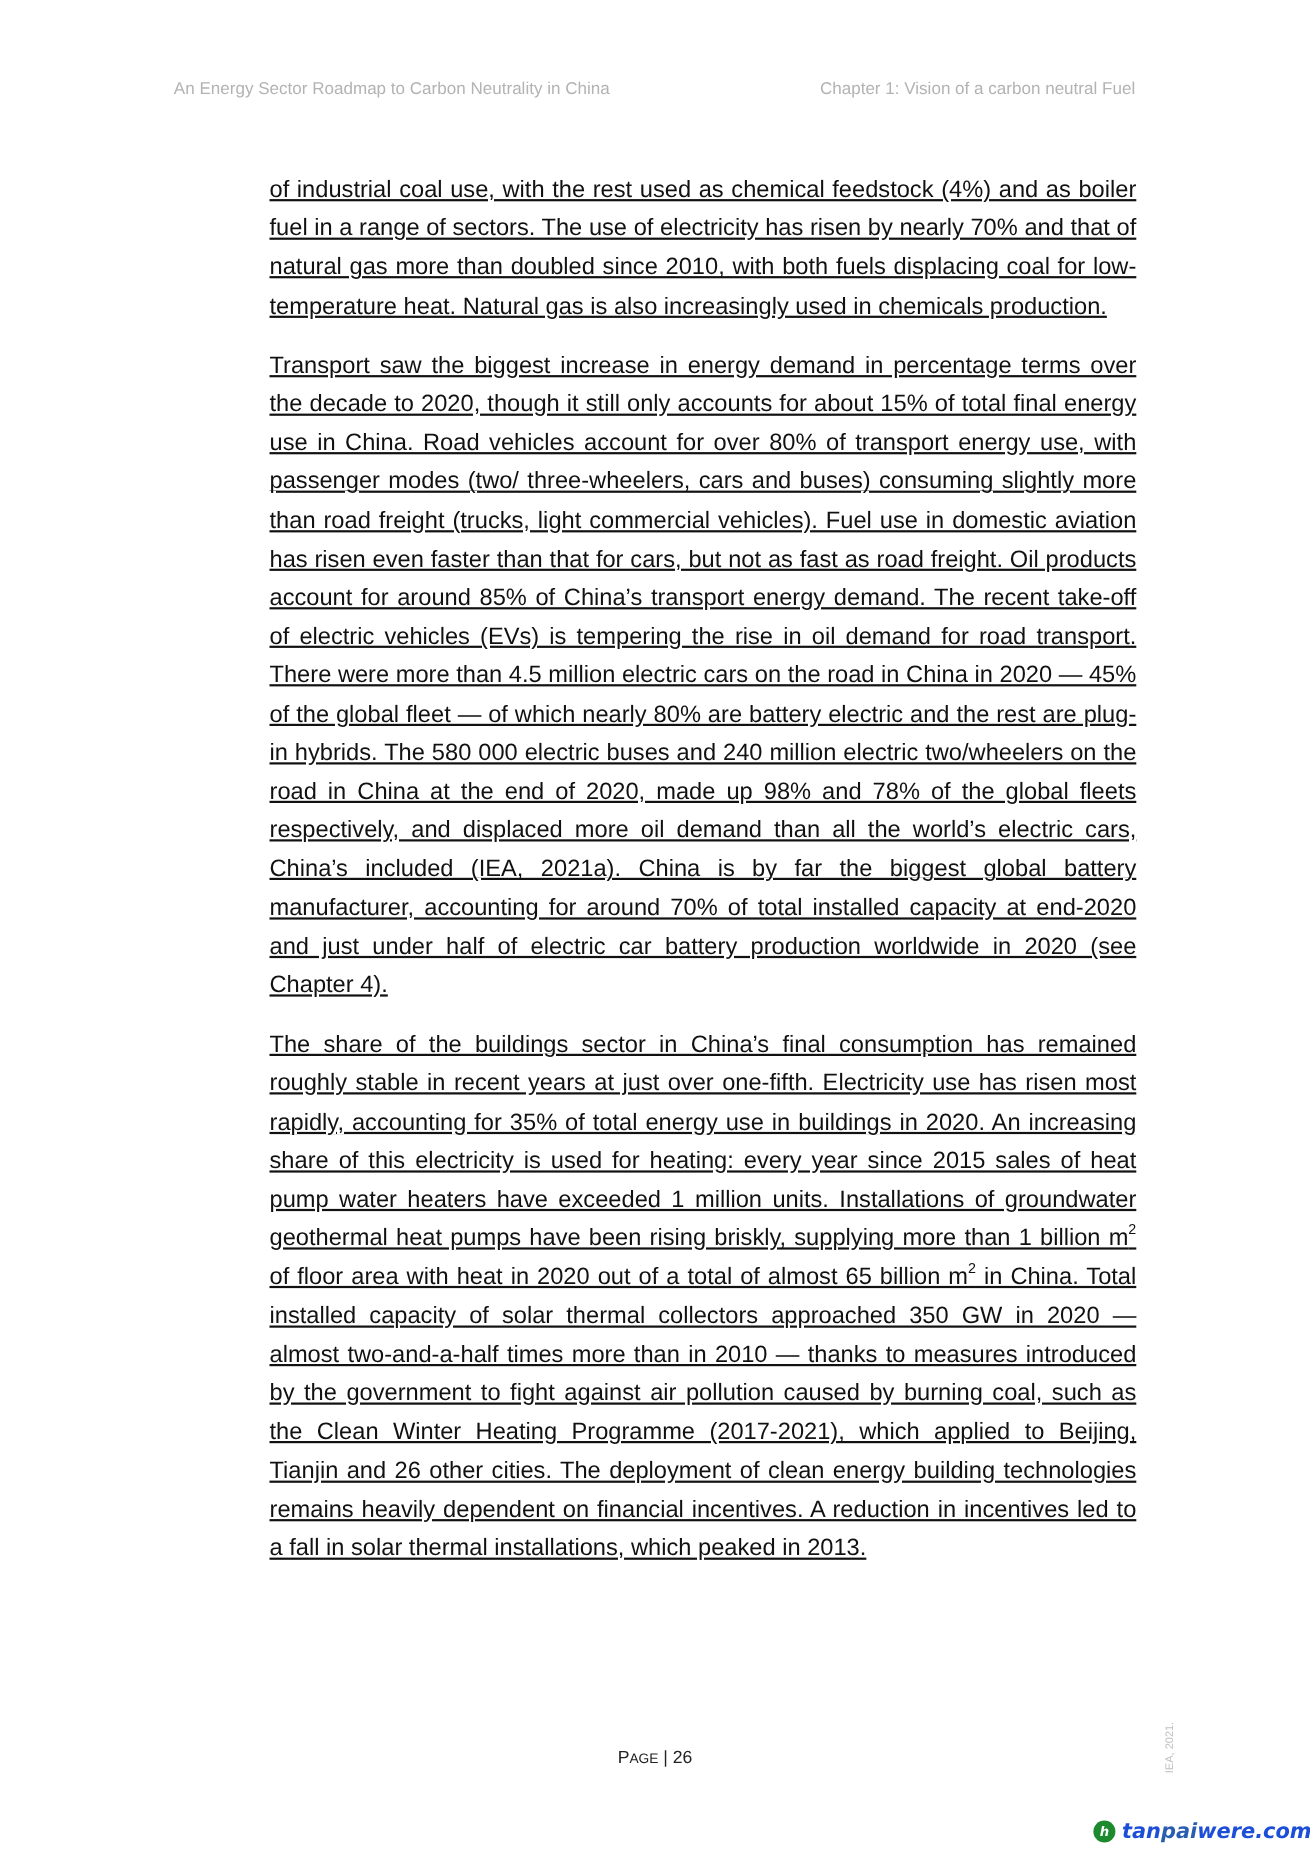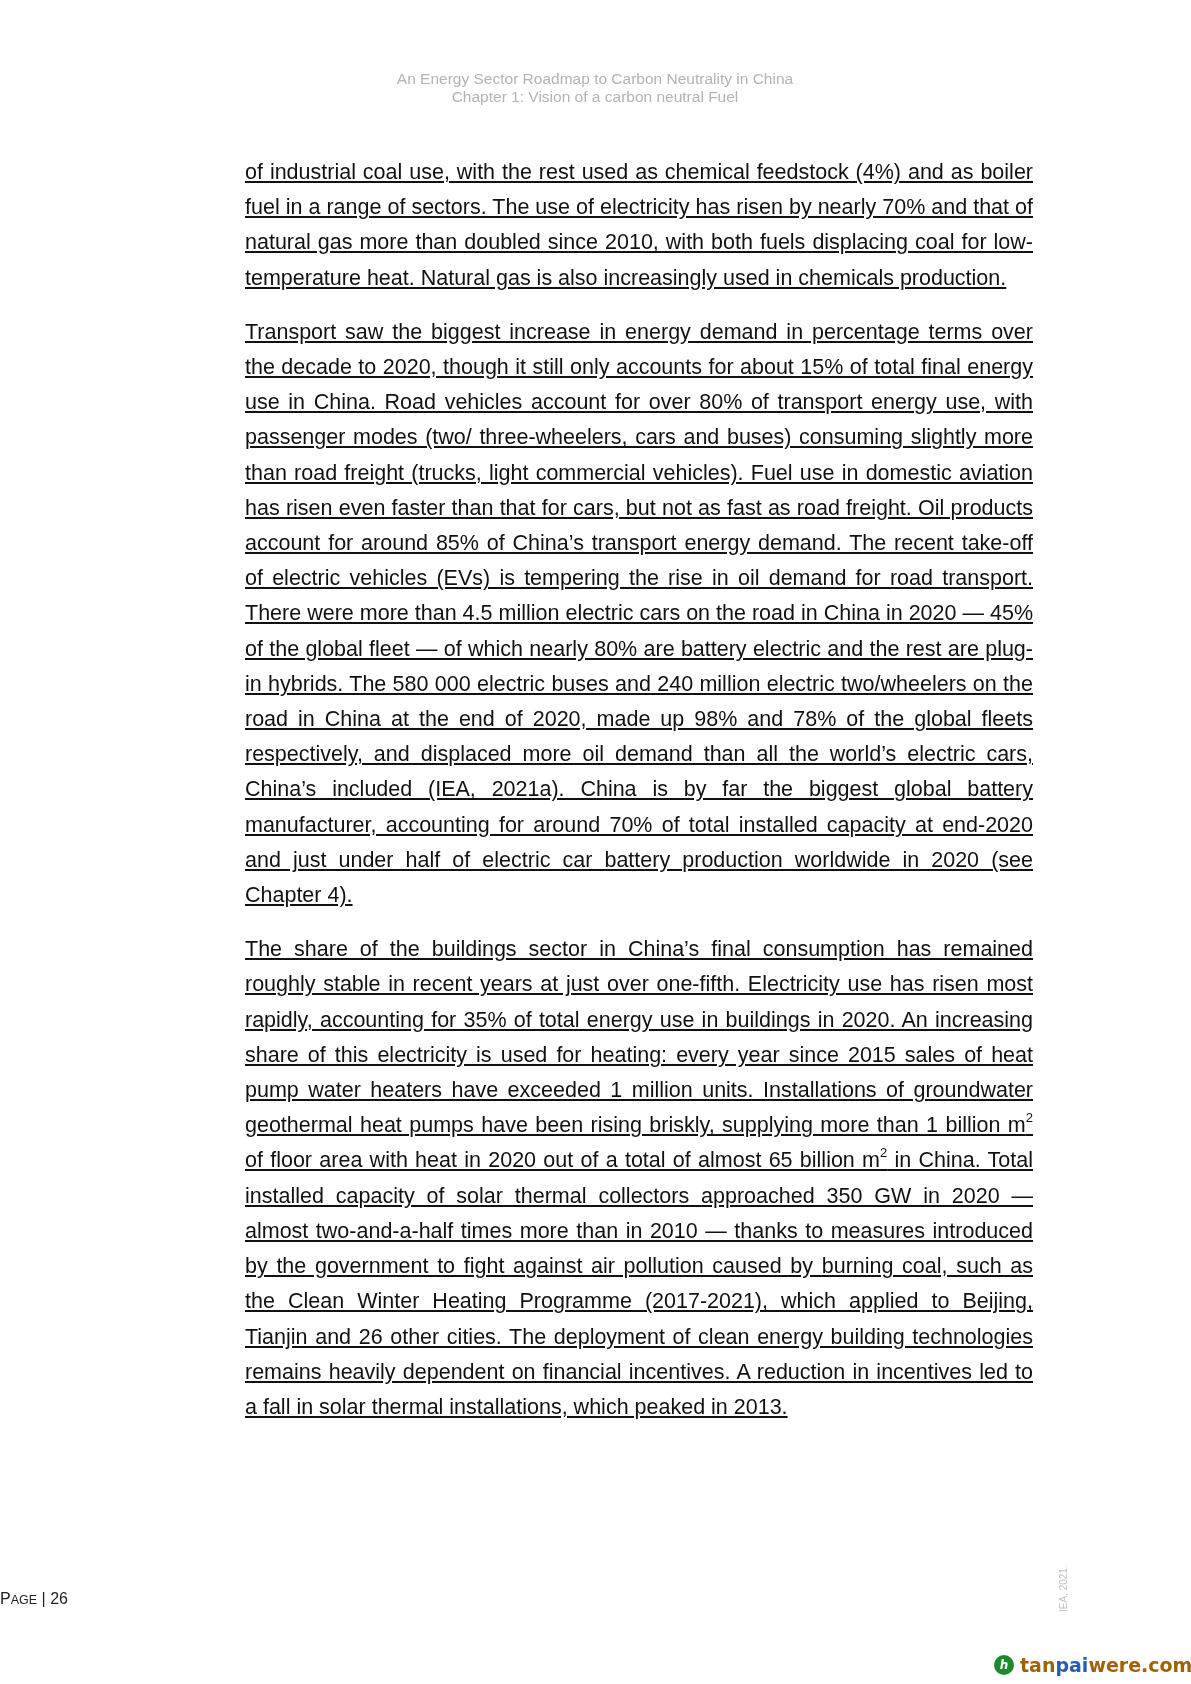--- a/index.html
+++ b/index.html
@@ -3,50 +3,50 @@
 <meta charset="utf-8">
 <style>
   html, body { margin: 0; padding: 0; }
   body {
     width: 1191px; height: 1684px; position: relative; overflow: hidden;
     background: #ffffff; font-family: "Liberation Sans", sans-serif; color: #111111;
   }
   .header {
     position: absolute; top: 70px; left: 158px; width: 874px; height: 22px;
     display: flex; justify-content: space-between; align-items: center;
-    font-size: 15.5px; color: #b3b3b3; flex-direction: column;
+    font-size: 15.5px; color: #b3b3b3;
   }
   .body-text {
     position: absolute; top: 155px; left: 245px; width: 788px;
     font-size: 21.5px; line-height: 35.2px; text-align: justify;
   }
   .body-text p { margin: 0 0 19px 0; text-decoration: underline; }
   sup { font-size: 13px; line-height: 0; position: relative; top: -2px; }
   .footer-page {
-    position: absolute; top: 1590px; left: 0; width: 1191px; text-align: left;
+    position: absolute; top: 1590px; left: 0; width: 1191px; text-align: center;
     font-size: 16px; color: #222;
   }
   .sc-small { font-size: 12.5px; }
   .copyright {
     position: absolute; left: 1058px; top: 1612px;
     transform: rotate(-90deg); transform-origin: left top;
     font-size: 10px; color: #c0c0c0; white-space: nowrap;
   }
   .watermark {
     position: absolute; left: 994px; top: 1652px; height: 26px;
     display: flex; align-items: center; gap: 6px;
     font-family: "DejaVu Sans", sans-serif; font-weight: bold; font-size: 19px;
   }
   .wm-logo {
     width: 20px; height: 20px; border-radius: 50%; background: #1e8a2e;
     color: #fff; font-size: 12px; display: flex; align-items: center; justify-content: center;
     font-style: italic;
   }
-  .wm-green { color: #a16207; }
-  .wm-blue { color: #2a5db0; }
+  .wm-green { color: #1d4ed8; font-style: italic; }
+  .wm-blue { color: #2a5db0; font-style: italic; }
 </style>
 </head>
 <body>
 
 <div class="header">
   <span>An Energy Sector Roadmap to Carbon Neutrality in China</span>
   <span>Chapter 1: Vision of a carbon neutral Fuel</span>
 </div>
 
 <div class="body-text">

